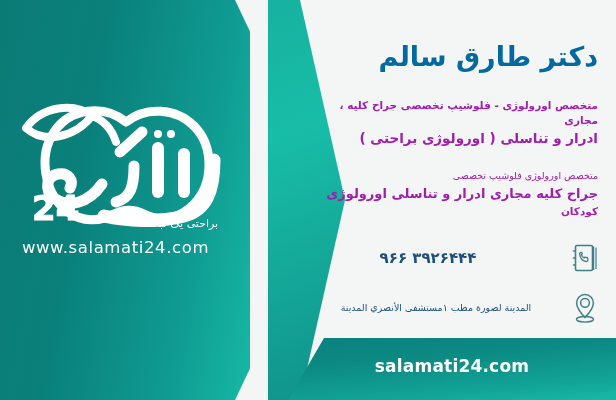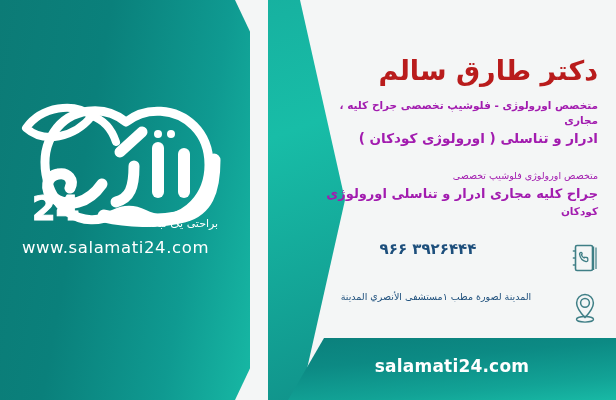--- a/index.html
+++ b/index.html
@@ -69,25 +69,25 @@
   .content{
     position:absolute;
     left:312px;top:0;
     width:304px;height:338px;
     direction:rtl;
     text-align:right;
     color:#1f4e79;
   }
   .doc-name{
     position:absolute;
-    right:18px;top:54px;
+    right:18px;top:40px;
     width:270px;
     font-size:27px;
     font-weight:bold;
-    color:#b91c1c;
+    color:#0369a1;
     letter-spacing:0;
     line-height:1.25;
   }
   .specialty{
     position:absolute;
     right:18px;top:98px;
     width:276px;
     color:#a21caf;
   }
   .spec-line{display:block;line-height:1.45;}
@@ -99,20 +99,21 @@
 
   
   .contact{
     position:absolute;
     right:14px;top:240px;
     width:282px;
   }
   .crow{
     display:flex;
     flex-direction:row;
+    align-items:center;
     justify-content:flex-start;
     margin-bottom:14px;
     gap:16px;
   }
   .cicon{
     width:34px;height:36px;
     flex:0 0 34px;
     display:flex;align-items:center;justify-content:center;
     color:#3f7f86;
   }
@@ -195,21 +196,21 @@
     <div class="logo-tagline">براحتی یک لبخند</div>
     <div class="logo-url">www.salamati24.com</div>
   </div>
 
   <div class="content">
 
     <div class="doc-name">دکتر طارق سالم</div>
 
     <div class="specialty">
       <span class="spec-line l1">متخصص اورولوژی - فلوشیپ تخصصی جراح کلیه ، مجاری</span>
-      <span class="spec-line l2">ادرار و تناسلی ( اورولوژی کودکان )</span>
+      <span class="spec-line l2">ادرار و تناسلی ( اورولوژی براحتی )</span>
       <span class="spec-line l3">متخصص اورولوژی فلوشیپ تخصصی</span>
       <span class="spec-line l4">جراح کلیه مجاری ادرار و تناسلی اورولوژی</span>
       <span class="spec-line l5">کودکان</span>
     </div>
 
     <div class="contact">
 
       <div class="crow">
         <div class="cicon">
           <svg width="26" height="30" viewBox="0 0 26 30" fill="none" aria-hidden="true">

